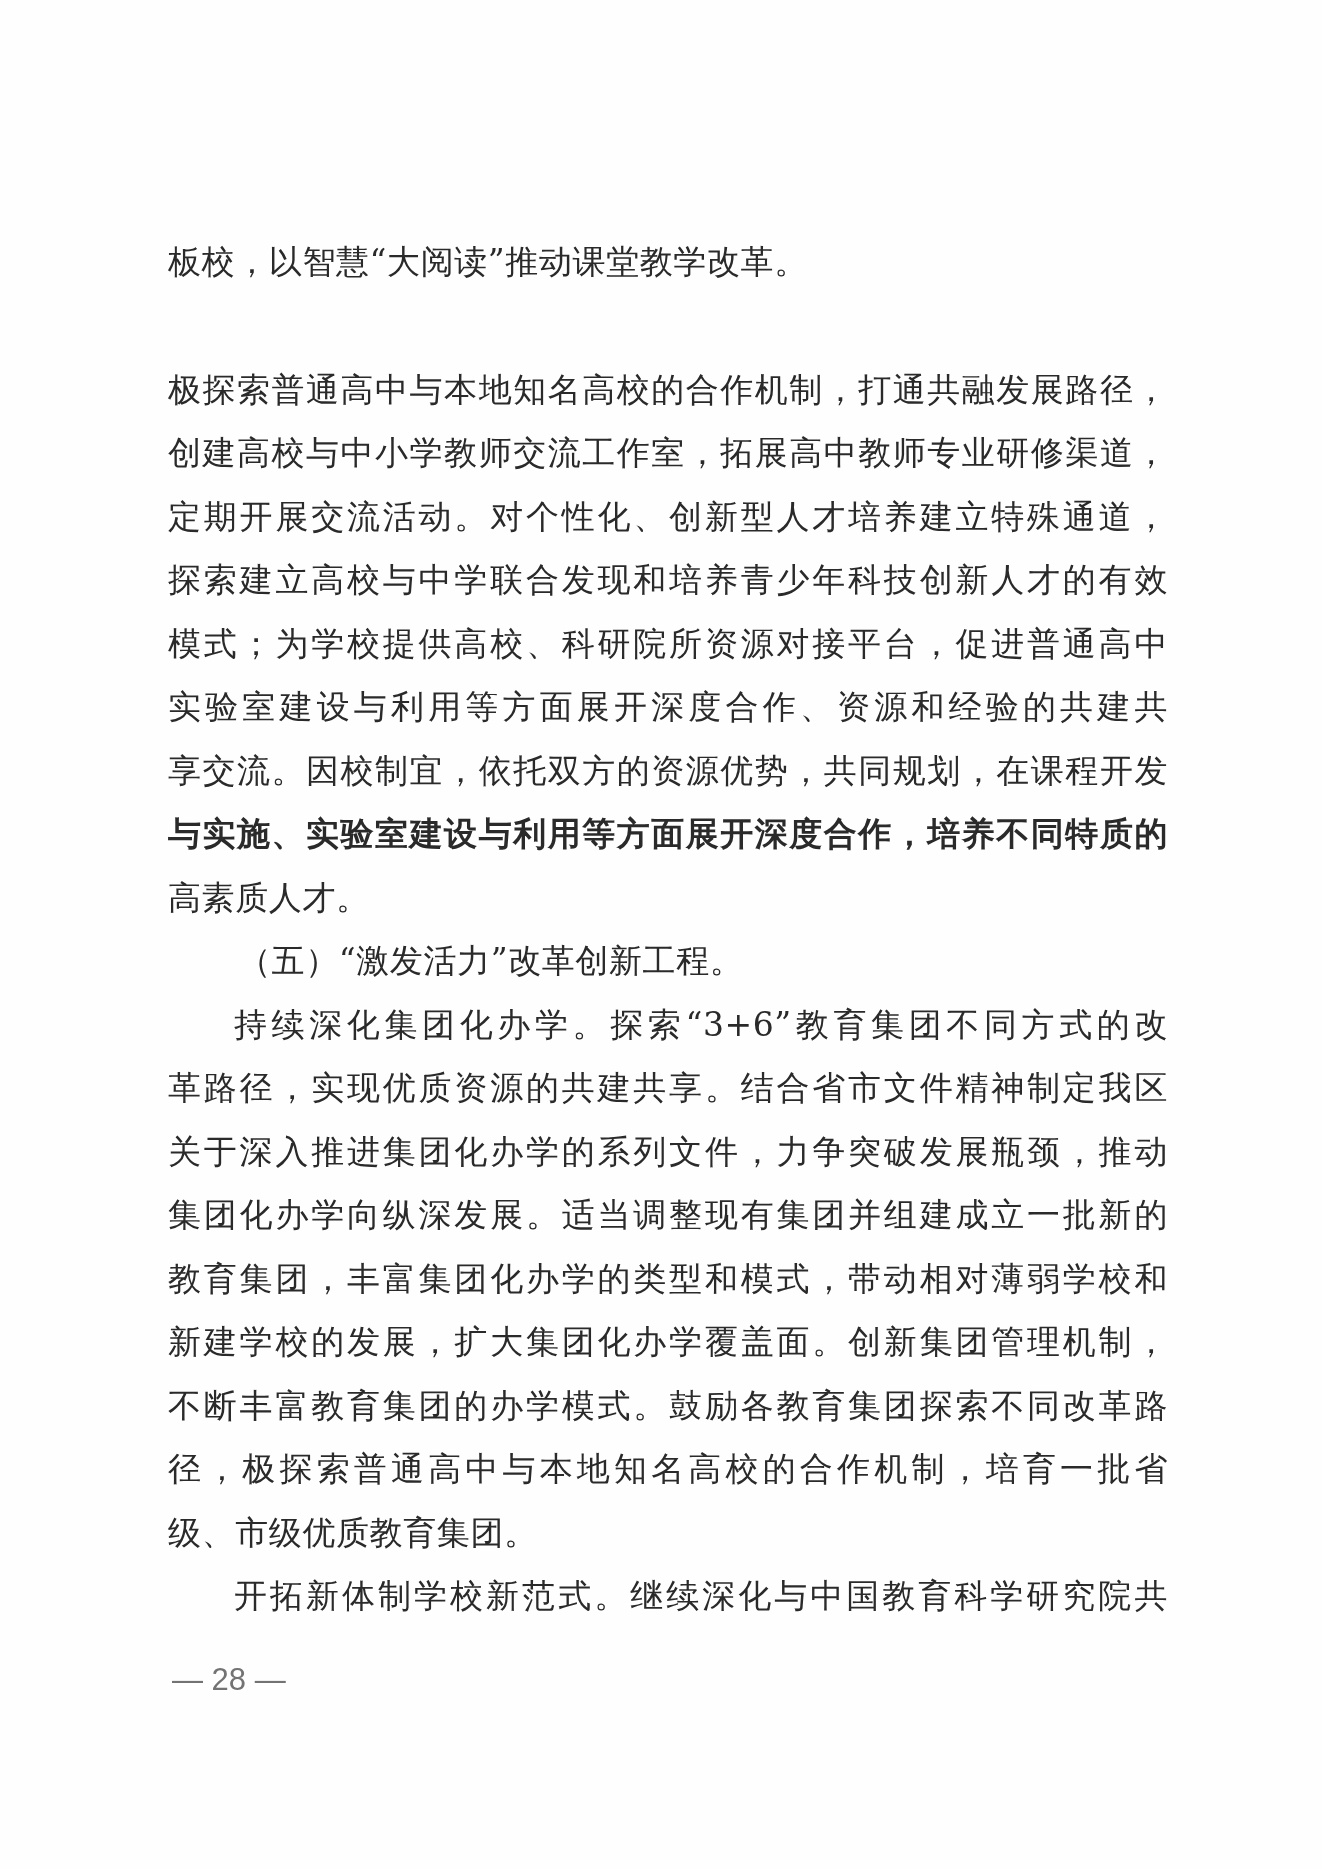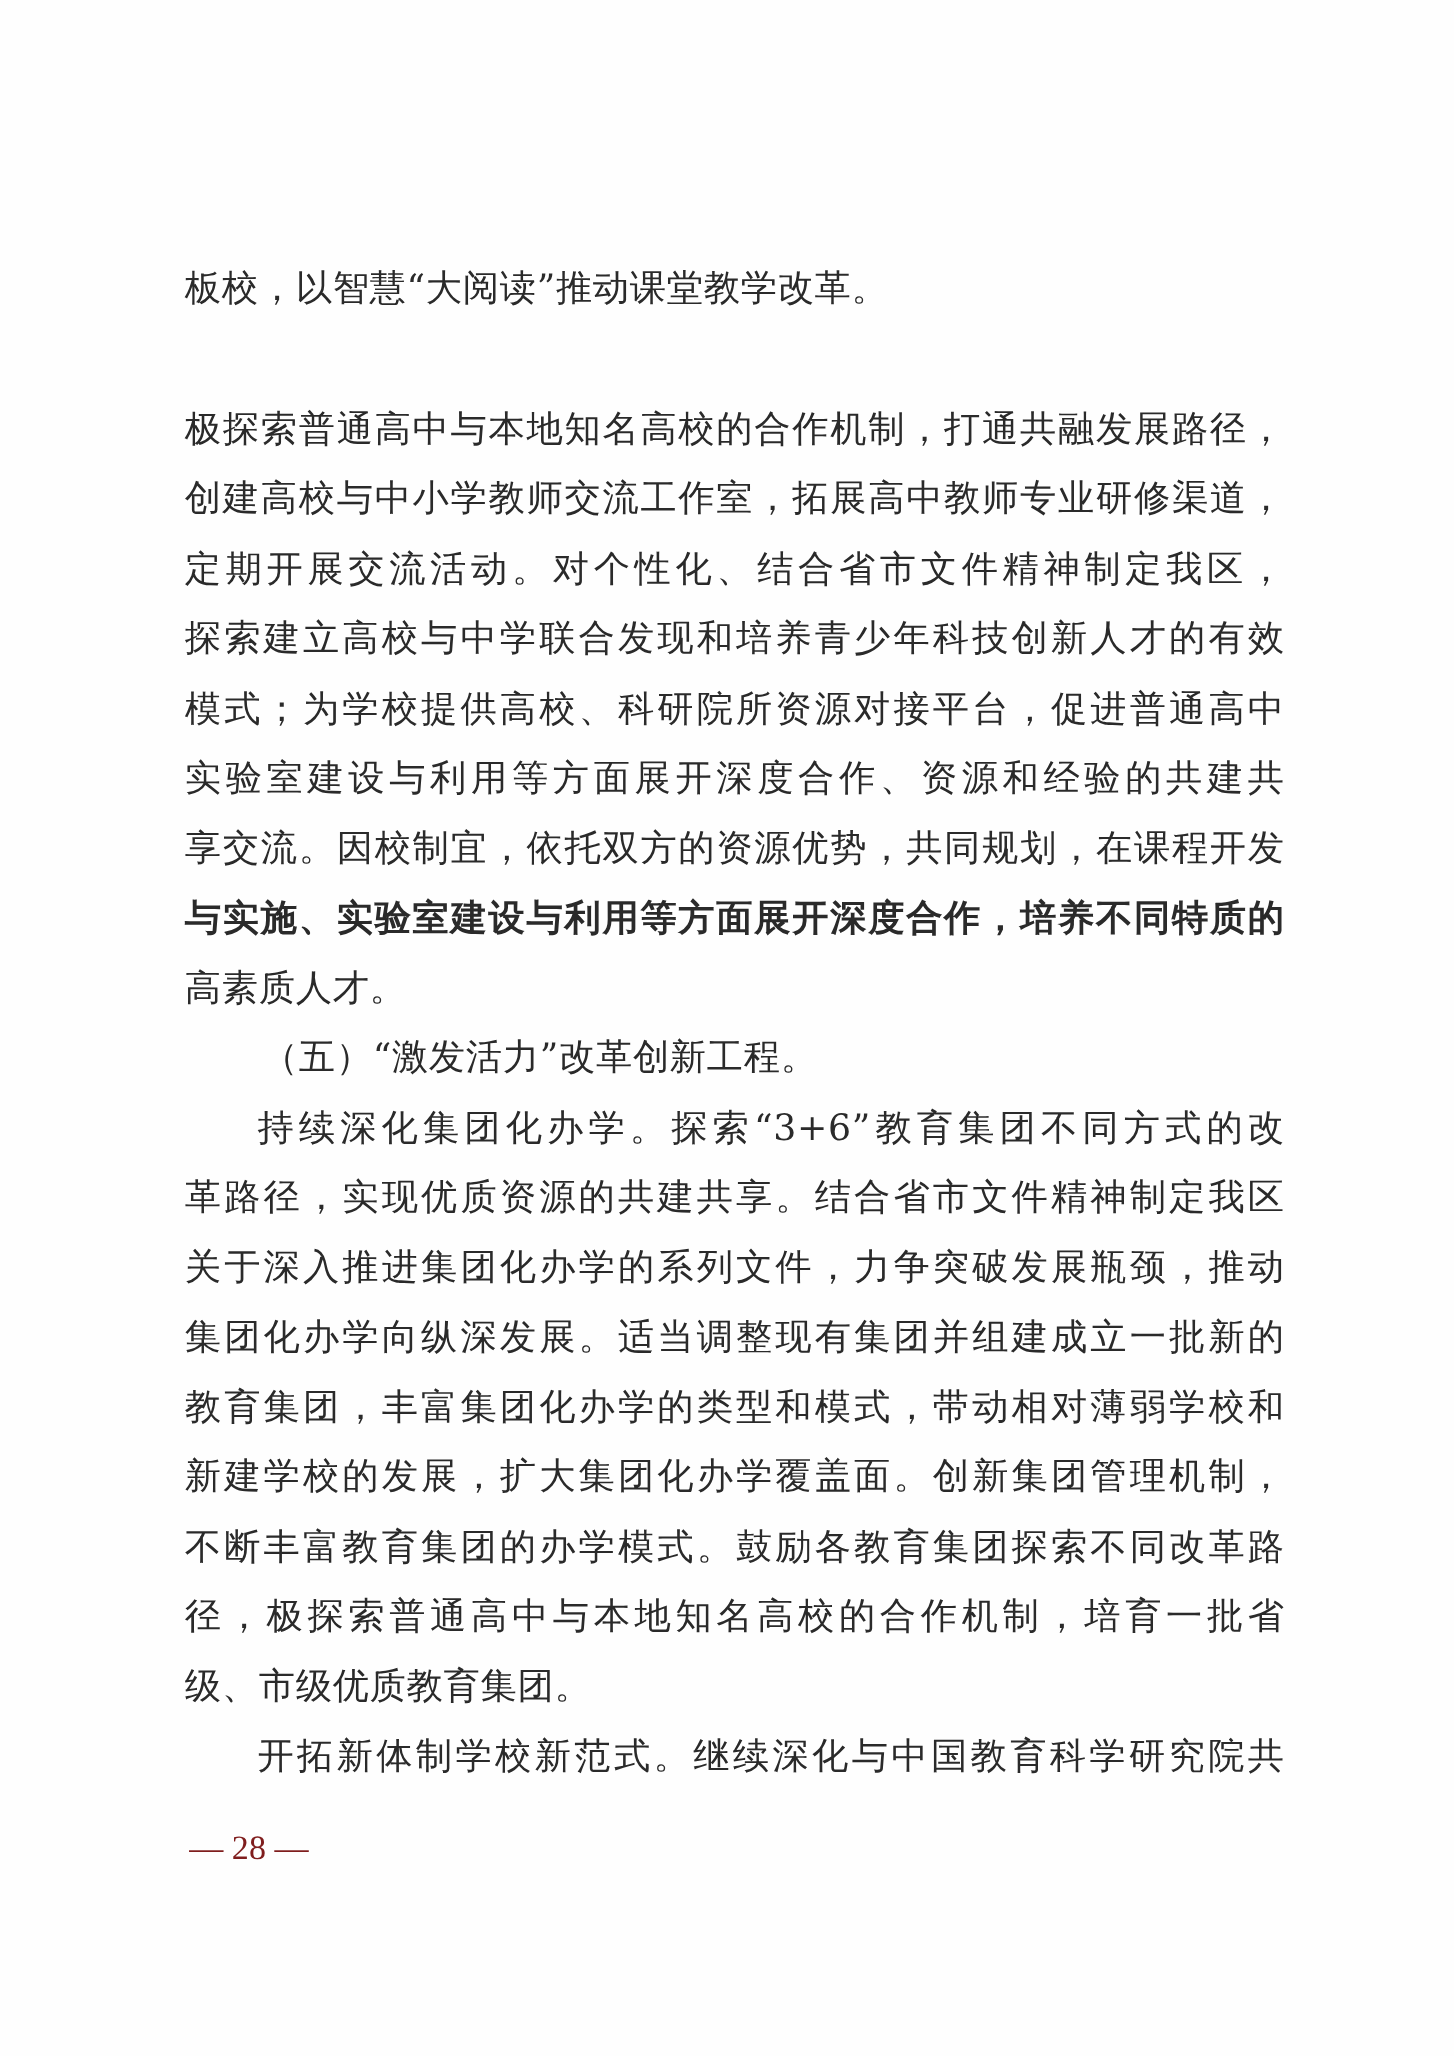--- a/index.html
+++ b/index.html
@@ -44,37 +44,37 @@
     }
     .line.heading {
       left: 238px;
       width: 600px;
       text-align-last: left;
     }
     .page-number {
       position: absolute;
       left: 172px;
       top: 1660px;
-      font-family: Liberation Serif, serif;
+      font-family: Liberation Sans, sans-serif;
       font-size: 31px;
       line-height: 40px;
-      color: #7f1d1d;
+      color: #737373;
       white-space: nowrap;
     }
   </style>
 </head>
 <body>
 
 <div class="page">
 
   <div class="line short" style="top:232px;">板校，以智慧“大阅读”推动课堂教学改革。</div>
 
   <div class="line" style="top:360px;">极探索普通高中与本地知名高校的合作机制，打通共融发展路径，</div>
   <div class="line" style="top:423px;">创建高校与中小学教师交流工作室，拓展高中教师专业研修渠道，</div>
-  <div class="line" style="top:487px;">定期开展交流活动。对个性化、结合省市文件精神制定我区，</div>
+  <div class="line" style="top:487px;">定期开展交流活动。对个性化、创新型人才培养建立特殊通道，</div>
   <div class="line" style="top:550px;">探索建立高校与中学联合发现和培养青少年科技创新人才的有效</div>
   <div class="line" style="top:614px;">模式；为学校提供高校、科研院所资源对接平台，促进普通高中</div>
   <div class="line" style="top:677px;">实验室建设与利用等方面展开深度合作、资源和经验的共建共</div>
   <div class="line" style="top:741px;">享交流。因校制宜，依托双方的资源优势，共同规划，在课程开发</div>
   <div class="line" style="top:804px;font-weight:bold;">与实施、实验室建设与利用等方面展开深度合作，培养不同特质的</div>
   <div class="line short" style="top:868px;">高素质人才。</div>
 
   <div class="line heading" style="top:931px;">（五）“激发活力”改革创新工程。</div>
 
   <div class="line indent" style="top:995px;">持续深化集团化办学。探索“3+6”教育集团不同方式的改</div>

